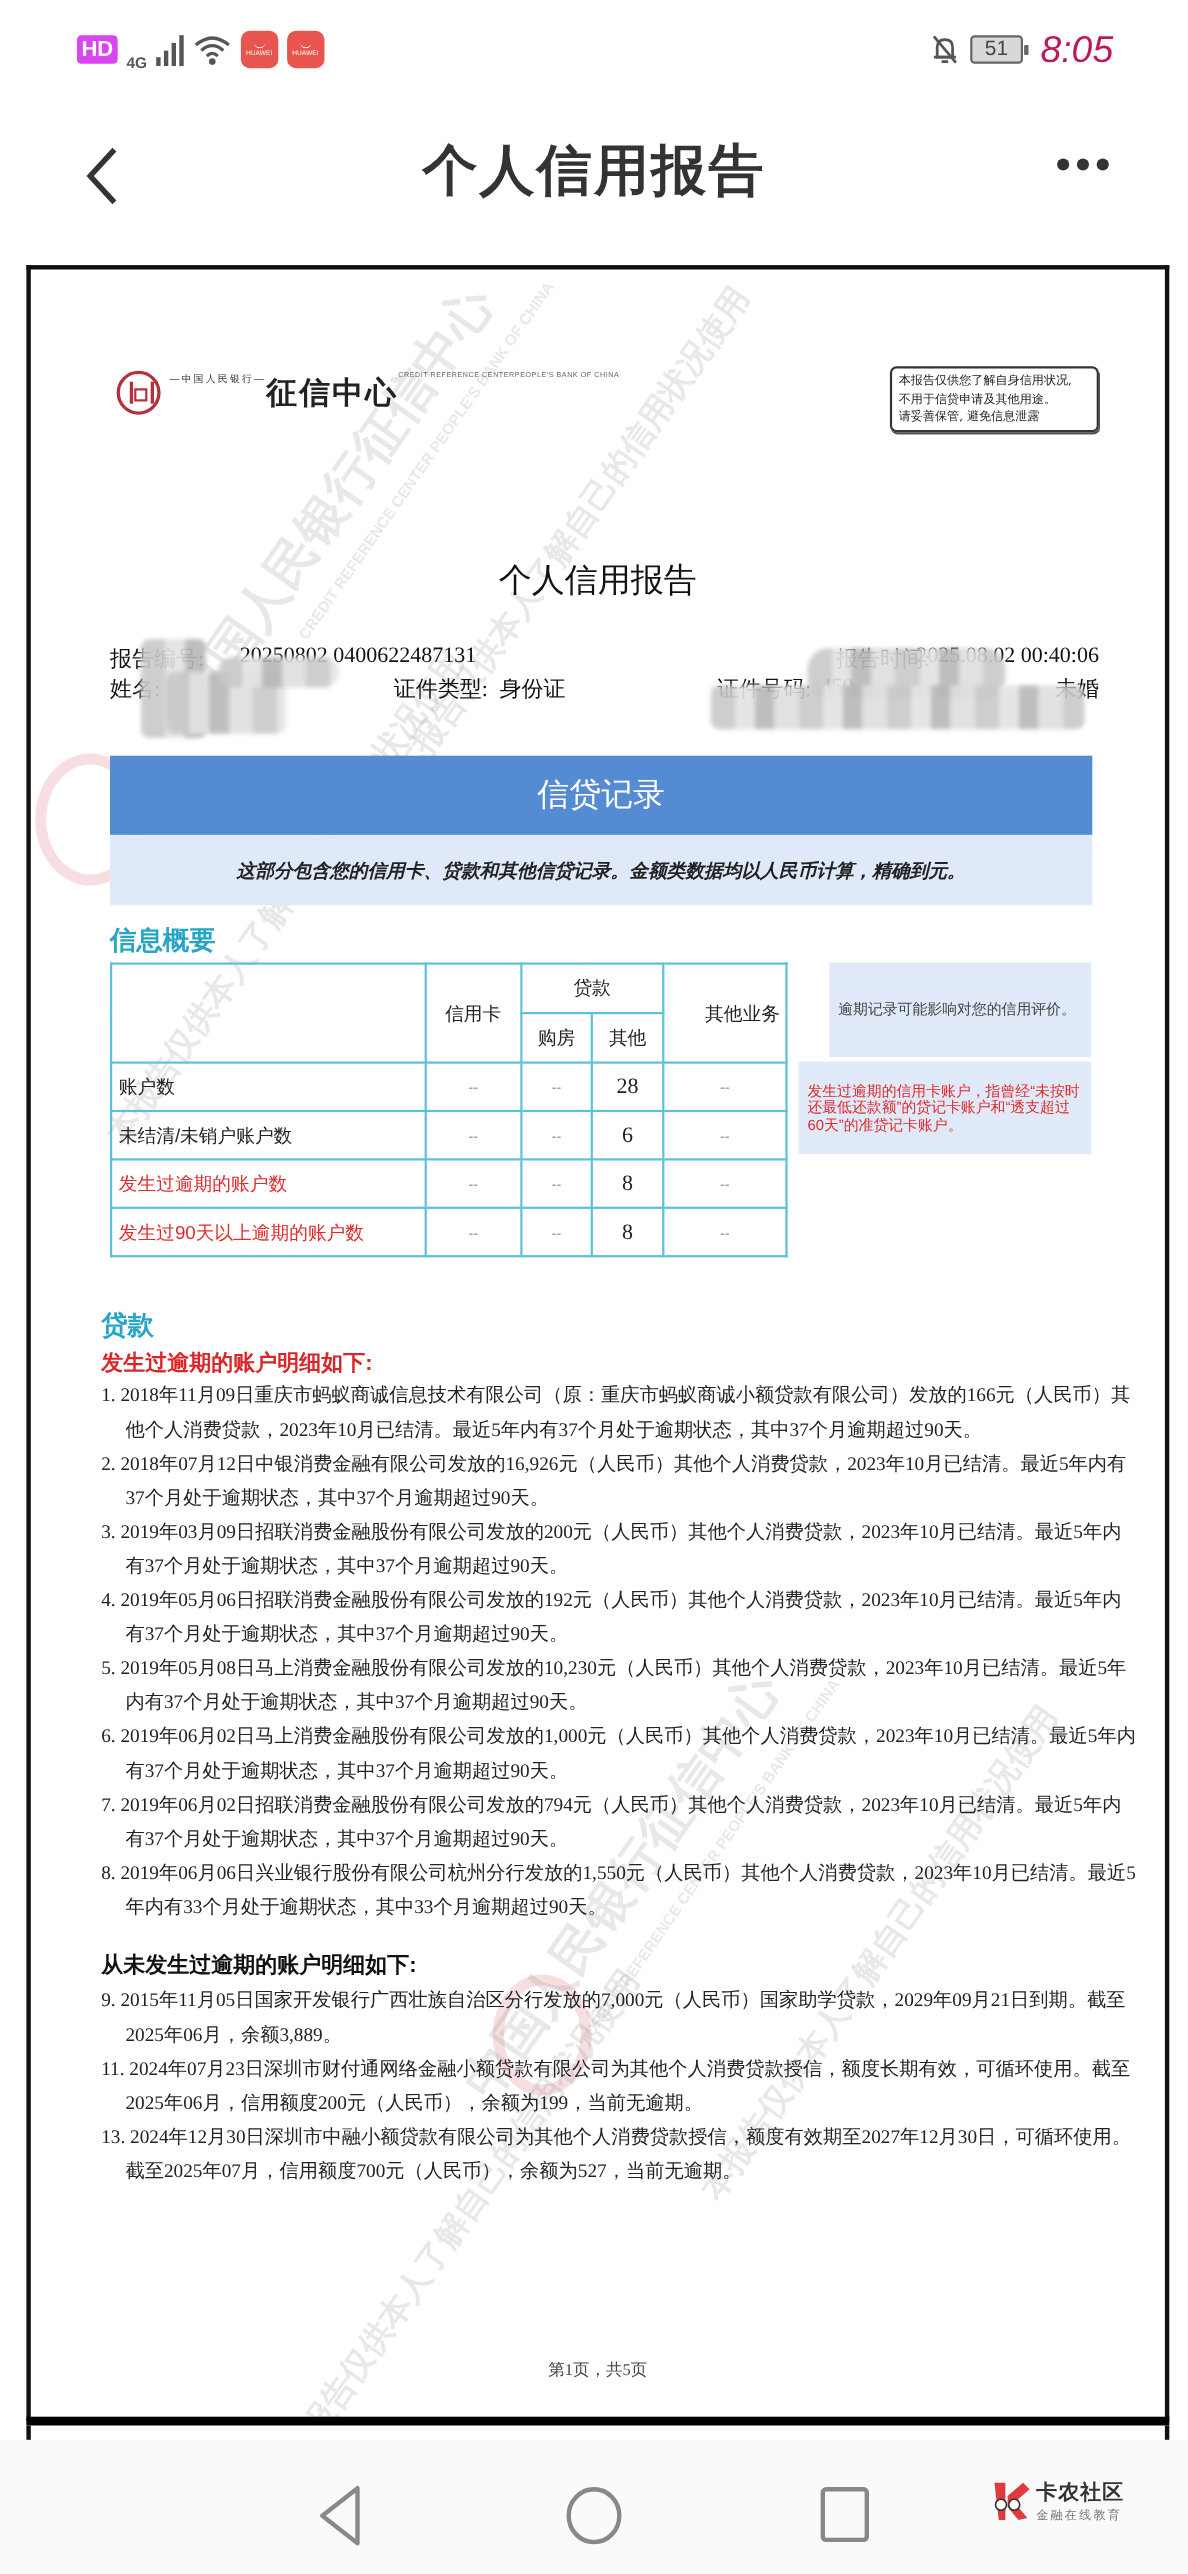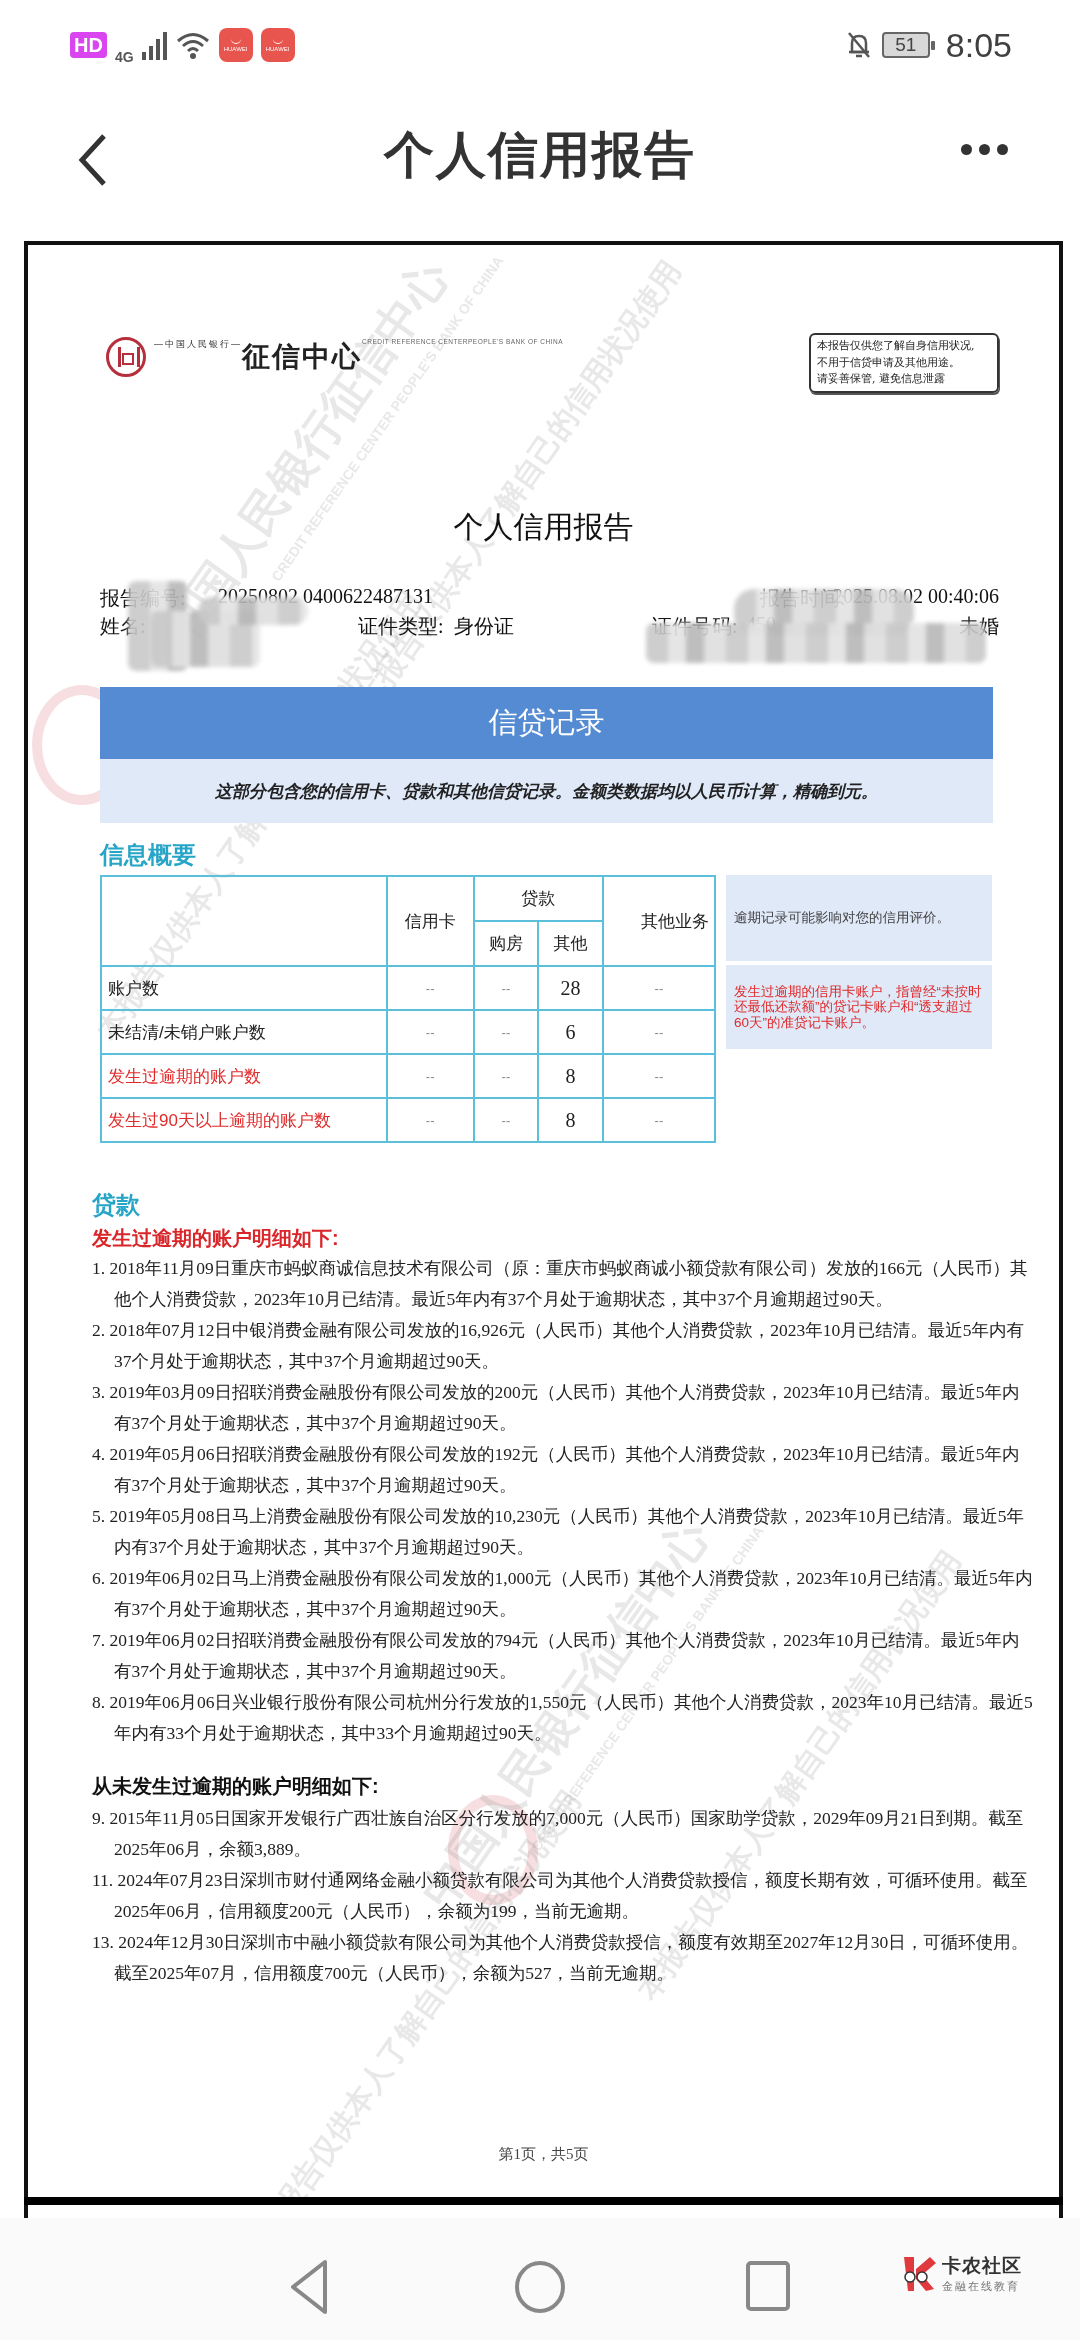--- a/index.html
+++ b/index.html
@@ -12,21 +12,21 @@
   .hd-badge { background: #d946ef; color: #fff; font-size: 20px; font-weight: bold; padding: 3px 4px; border-radius: 4px; line-height: 1; }
   .net-4g { font-size: 14px; font-weight: bold; color: #555; align-self: flex-start; margin-top: 24px; }
   .signal { display: flex; align-items: flex-end; gap: 3px; height: 30px; }
   .signal span { width: 4px; background: #555; display: block; }
   .wifi { width: 36px; height: 30px; position: relative; }
   .app-badge { width: 34px; height: 34px; background: #e8554e; border-radius: 8px; color: #fff; font-size: 6px; display: flex; align-items: center; justify-content: center; flex-direction: column; }
   .app-badge .smile { width: 10px; height: 5px; border-bottom: 1px solid #fff; border-radius: 0 0 6px 6px; margin-bottom: 2px; }
   .bell { width: 30px; height: 30px; }
   .battery { width: 48px; height: 26px; border: 2px solid #666; border-radius: 4px; position: relative; display: flex; align-items: center; justify-content: center; font-size: 19px; color: #444; background: #d8d8d8; }
   .battery::after { content: ""; position: absolute; right: -7px; top: 7px; width: 4px; height: 9px; background: #666; border-radius: 1px; }
-  .clock { font-size: 34px; color: #404040; margin-left: 8px; }
+  .clock { font-size: 34px; color: #be185d; margin-left: 8px; font-style: italic; }
 
   
   .title-bar { position: absolute; left: 0; top: 100px; width: 1080px; height: 110px; display: flex; align-items: center; justify-content: center; }
   .back-btn { position: absolute; left: 70px; top: 30px; width: 50px; height: 60px; cursor: pointer; }
   .page-title { font-size: 50px; color: #333; letter-spacing: 2px; }
   .more-btn { position: absolute; right: 72px; top: 44px; display: flex; gap: 7px; cursor: pointer; }
   .more-btn span { width: 11px; height: 11px; background: #333; border-radius: 50%; display: block; }
 
   
   .doc-frame { position: absolute; left: 24px; top: 241px; width: 1039px; height: 1960px; border-left: 4px solid #111; border-right: 4px solid #111; border-top: 4px solid #111; background: #fff; overflow: hidden; }
@@ -240,21 +240,21 @@
         <td class="lbl red">发生过90天以上逾期的账户数</td>
         <td class="dash">--</td>
         <td class="dash">--</td>
         <td class="num">8</td>
         <td class="dash">--</td>
       </tr>
     </tbody>
       </table>
 
     <div class="notes">
-      <div class="note" style="height:86px;">逾期记录可能影响对您的信用评价。</div>
+      <div class="note" style="height:86px;margin-left:28px;">逾期记录可能影响对您的信用评价。</div>
       <div class="note red" style="height:84px;">发生过逾期的信用卡账户，指曾经“未按时还最低还款额”的贷记卡账户和“透支超过60天”的准贷记卡账户。</div>
     </div>
 
     <div class="sec-heading" style="top:944px; left:64px;">贷款</div>
     <div class="red-heading" style="top:980px;">发生过逾期的账户明细如下:</div>
 
     <ul class="loan-list" style="top:1008px;">
       <li>1. 2018年11月09日重庆市蚂蚁商诚信息技术有限公司（原：重庆市蚂蚁商诚小额贷款有限公司）发放的166元（人民币）其他个人消费贷款，2023年10月已结清。最近5年内有37个月处于逾期状态，其中37个月逾期超过90天。</li>
       <li>2. 2018年07月12日中银消费金融有限公司发放的16,926元（人民币）其他个人消费贷款，2023年10月已结清。最近5年内有37个月处于逾期状态，其中37个月逾期超过90天。</li>
       <li>3. 2019年03月09日招联消费金融股份有限公司发放的200元（人民币）其他个人消费贷款，2023年10月已结清。最近5年内有37个月处于逾期状态，其中37个月逾期超过90天。</li>

